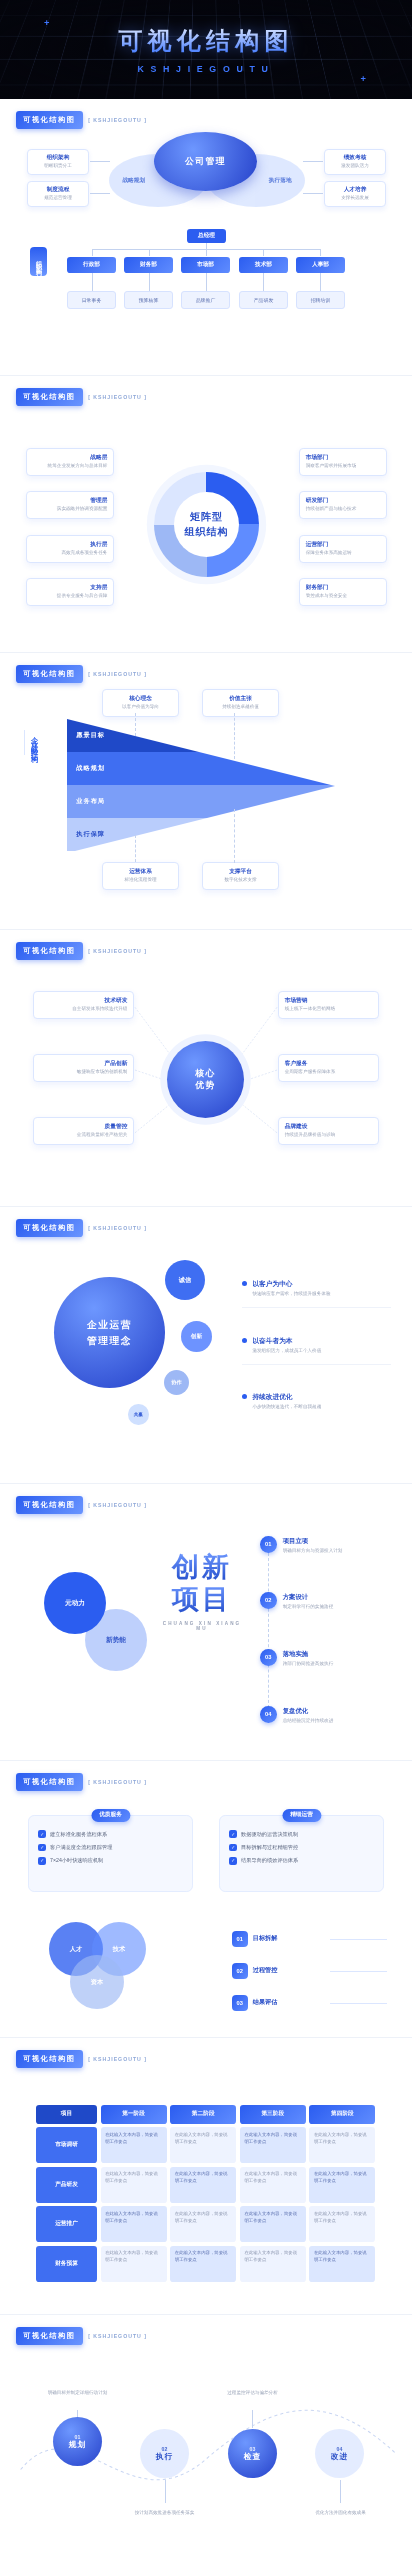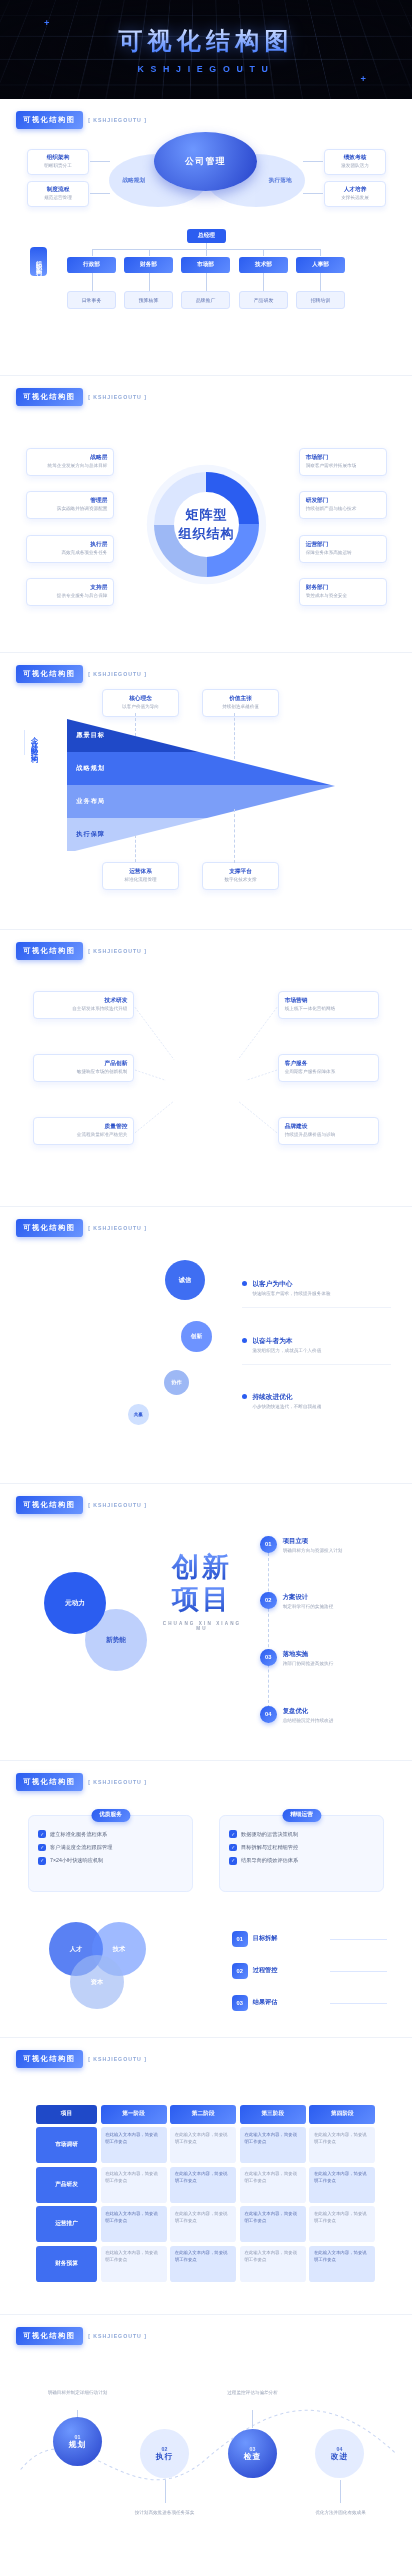--- a/index.html
+++ b/index.html
@@ -40,21 +40,21 @@
 .venn-c{width:103px;height:59px;border-radius:50%;background:radial-gradient(circle at 38% 30%,#6d97ff,#2440c9);display:flex;align-items:center;justify-content:center;color:#fff;font-size:8.8px;font-weight:bold;letter-spacing:1.5px;z-index:2;box-shadow:0 5.2px 11.3px rgba(36,64,201,.35)}
 .schip{position:absolute;width:62px;padding:3.6px 4.1px;background:#fff;border:0.5px solid #dbe6ff;border-radius:4.1px;box-shadow:0 2.1px 5.2px rgba(43,93,240,.08);text-align:center}
 .vlab{writing-mode:vertical-rl;background:linear-gradient(180deg,#2b5df0,#6a95ff);color:#fff;font-size:6.2px;font-weight:bold;letter-spacing:3.1px;padding:8.2px 4.1px;border-radius:4.1px}
 .orgroot{position:absolute;width:39px;height:14.4px;background:#2b5df0;border-radius:3.1px;color:#fff;font-size:5.7px;font-weight:bold;display:flex;align-items:center;justify-content:center}
 .dept{position:absolute;width:49px;height:15.5px;top:158px;background:linear-gradient(135deg,#2b5df0,#5f8cff);color:#fff;font-size:5.7px;font-weight:bold;border-radius:3.1px;display:flex;align-items:center;justify-content:center}
 .sub{position:absolute;width:49px;height:17.5px;top:192px;background:#eef3ff;border:0.5px solid #d6e2ff;color:#5a6fae;font-size:4.9px;border-radius:3.1px;display:flex;align-items:center;justify-content:center}
 
 
 .donut{position:absolute;width:105px;height:105px;border-radius:50%;background:conic-gradient(#2b5df0 0 25%,#5f8cff 25% 50%,#9db8f5 50% 75%,#dbe6ff 75% 100%);display:flex;align-items:center;justify-content:center;box-shadow:0 0 0 7.2px #f2f6ff}
 .donut-hole{width:65px;height:65px;border-radius:50%;background:#fff;display:flex;flex-direction:column;align-items:center;justify-content:center;gap:1px}
-.dc{font-size:13px;font-weight:bold;color:#2b50c8;letter-spacing:1px}
+.dc{font-size:10px;font-weight:bold;color:#2b50c8;letter-spacing:1px}
 
 
 .vtext{writing-mode:vertical-rl;font-size:7.2px;font-weight:bold;color:#2b5df0;letter-spacing:4.1px;border-left:1.5px solid #dbe6ff;padding-left:4.1px}
 .tri{position:absolute;width:268px;height:134px;clip-path:polygon(0 0,100% 50%,0 100%)}
 .band{height:33px;display:flex;align-items:center;padding-left:9.3px;color:#fff;font-size:6.2px;font-weight:bold;letter-spacing:1px}
 .b1{background:#1f49c8}.b2{background:#3f6ef2}.b3{background:#7b9ef8}.b4{background:#b9cdfc}.b4 span{color:#2b50c8}
 
 
 .bigzh{font-size:27px;font-weight:bold;line-height:1.18;letter-spacing:3.1px;background:linear-gradient(180deg,#6d97ff,#1f49c8);-webkit-background-clip:text;background-clip:text;color:transparent}
 .pinyin{font-size:4.6px;letter-spacing:2.1px;color:#9aa3b8;font-weight:bold}
@@ -250,20 +250,24 @@
       <span class="tag">[ KSHJIEGOUTU ]</span>
     </div>
 <svg class="lines" width="412" height="277" viewBox="0 0 800 538">
 <line x1="262" y1="150" x2="338" y2="252" stroke="#c9d6f2" stroke-dasharray="4 3"></line>
 <line x1="262" y1="272" x2="322" y2="292" stroke="#c9d6f2" stroke-dasharray="4 3"></line>
 <line x1="262" y1="394" x2="338" y2="332" stroke="#c9d6f2" stroke-dasharray="4 3"></line>
 <line x1="538" y1="150" x2="462" y2="252" stroke="#c9d6f2" stroke-dasharray="4 3"></line>
 <line x1="538" y1="272" x2="478" y2="292" stroke="#c9d6f2" stroke-dasharray="4 3"></line>
 <line x1="538" y1="394" x2="462" y2="332" stroke="#c9d6f2" stroke-dasharray="4 3"></line>
 </svg>
+<div class="circle grad ring abs" style="left:167px;top:111px;width:77px;height:77px;font-size:8.8px;letter-spacing:1.5px">
+<div>核心</div>
+<div>优势</div>
+</div>
 <div class="card tr" style="left:33px;top:61px;width:101px">
       <div class="t">技术研发</div>
       <div class="d">自主研发体系持续迭代升级</div>
     </div>
 <div class="card tr" style="left:33px;top:124px;width:101px">
       <div class="t">产品创新</div>
       <div class="d">敏捷响应市场的创新机制</div>
     </div>
 <div class="card tr" style="left:33px;top:187px;width:101px">
       <div class="t">质量管控</div>
@@ -281,20 +285,24 @@
       <div class="t">品牌建设</div>
       <div class="d">持续提升品牌价值与影响</div>
     </div>
 </section>
 
 <section class="slide">
 <div class="shead">
       <span class="logo">可视化结构图</span>
       <span class="tag">[ KSHJIEGOUTU ]</span>
     </div>
+<div class="circle grad abs" style="left:54px;top:70px;width:111px;height:111px;font-size:9.8px;letter-spacing:1.5px;line-height:1.6">
+<div>企业运营</div>
+<div>管理理念</div>
+</div>
 <div class="circle abs" style="left:165px;top:53px;width:40px;height:40px;background:#3f6ef2;font-size:6.2px">诚信</div>
 <div class="circle abs" style="left:181px;top:114px;width:31px;height:31px;background:#6d93ff;font-size:5.7px">创新</div>
 <div class="circle abs" style="left:164px;top:163px;width:25px;height:25px;background:#9db8f5;font-size:5.2px">协作</div>
 <div class="circle abs" style="left:128px;top:197px;width:20.6px;height:20.6px;background:#cfe0ff;color:#3c63d8;font-size:4.6px">共赢</div>
 <div class="abs" style="left:242px;top:72px;width:149px;display:flex;gap:5.2px;border-bottom:0.5px solid #eef2fa;padding-bottom:9.3px">
 <span style="width:5.2px;height:5.2px;border-radius:50%;background:#2b5df0;margin-top:2.1px;flex:none"></span>
 <span><span class="t" style="font-size:6.7px">以客户为中心</span><span class="d" style="display:block">快速响应客户需求，持续提升服务体验</span></span>
 </div>
 <div class="abs" style="left:242px;top:129px;width:149px;display:flex;gap:5.2px;border-bottom:0.5px solid #eef2fa;padding-bottom:9.3px">
 <span style="width:5.2px;height:5.2px;border-radius:50%;background:#2b5df0;margin-top:2.1px;flex:none"></span>

